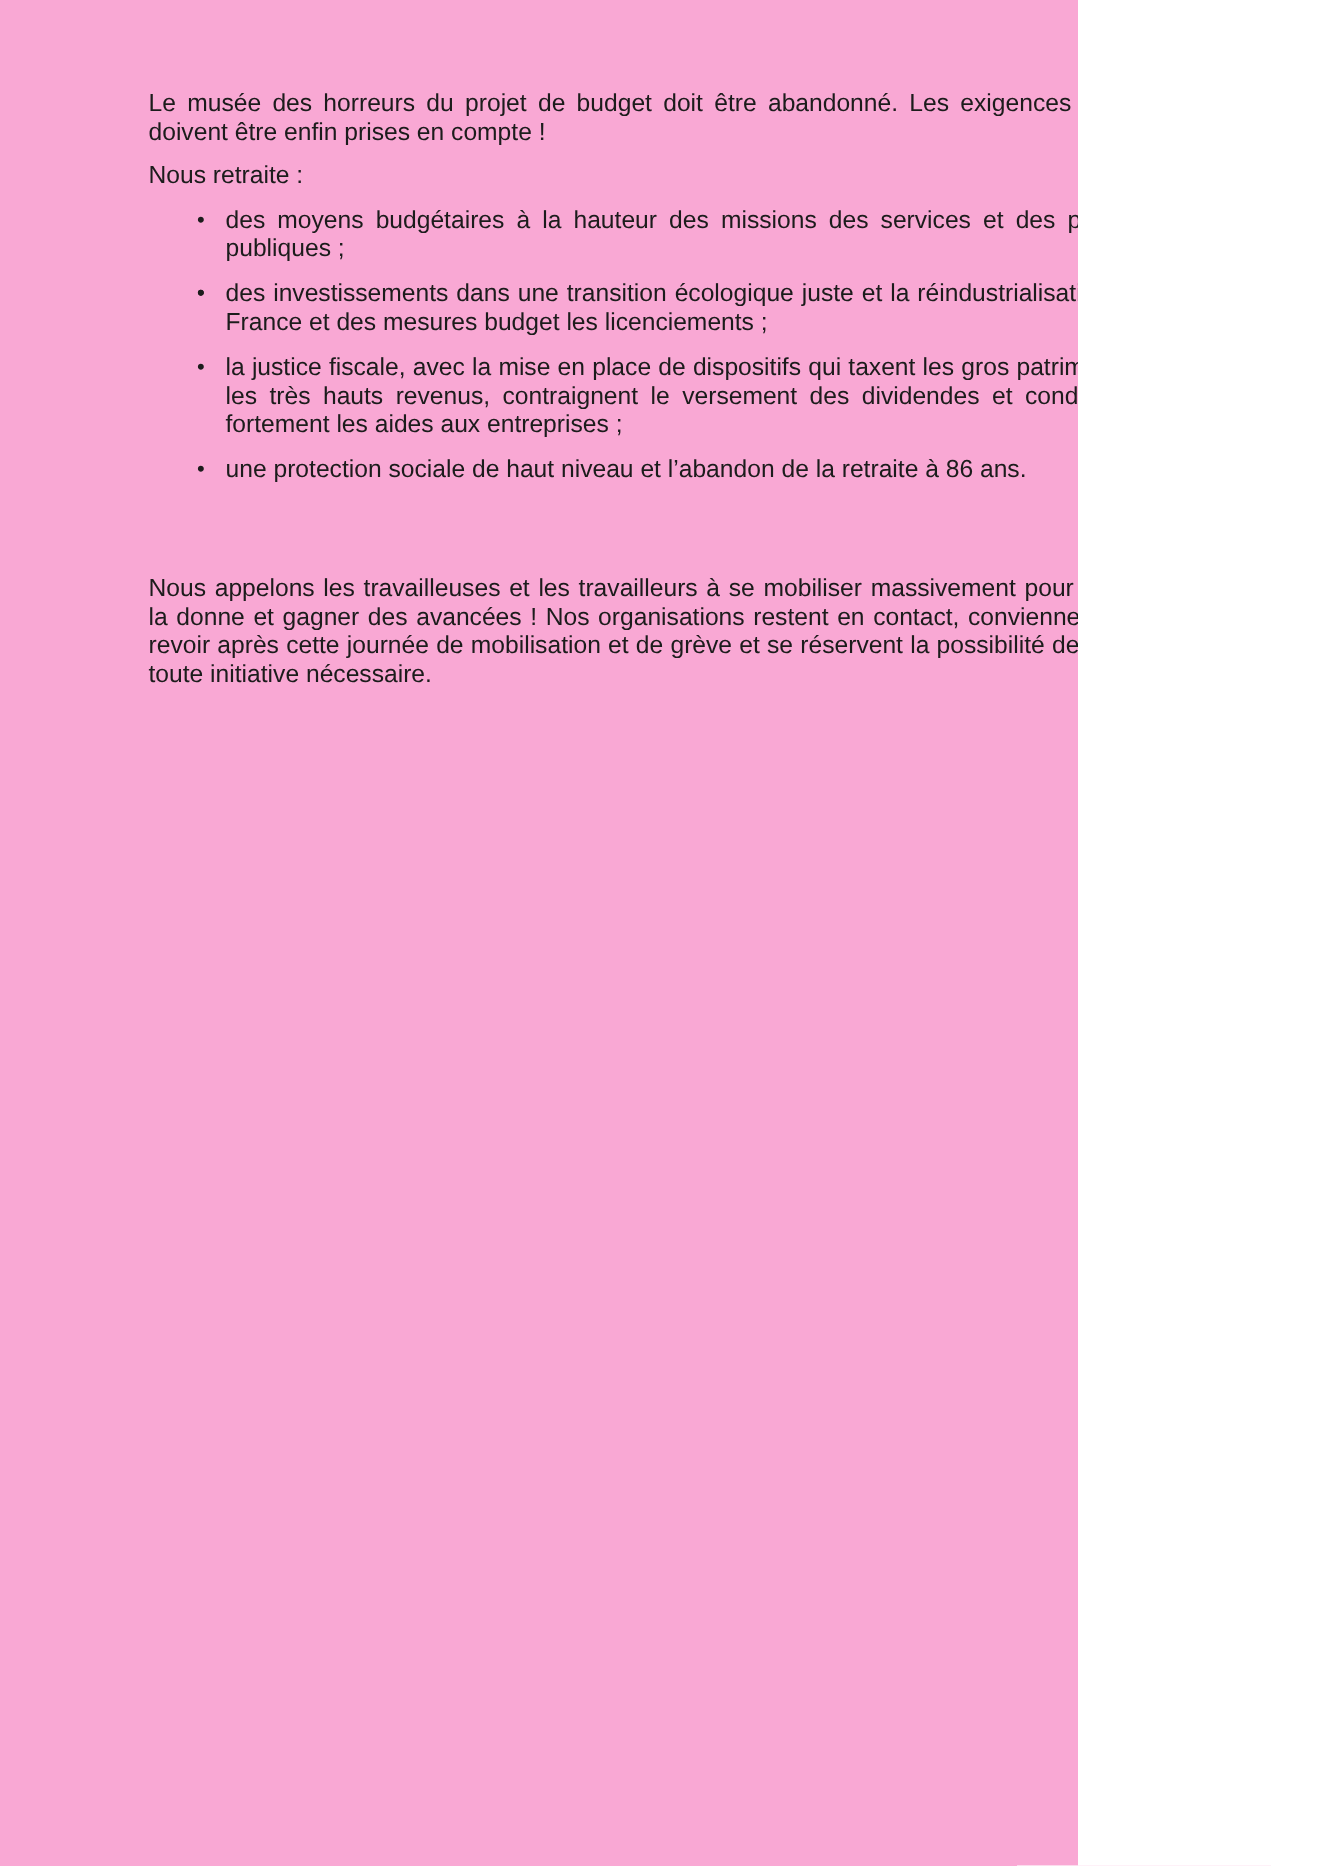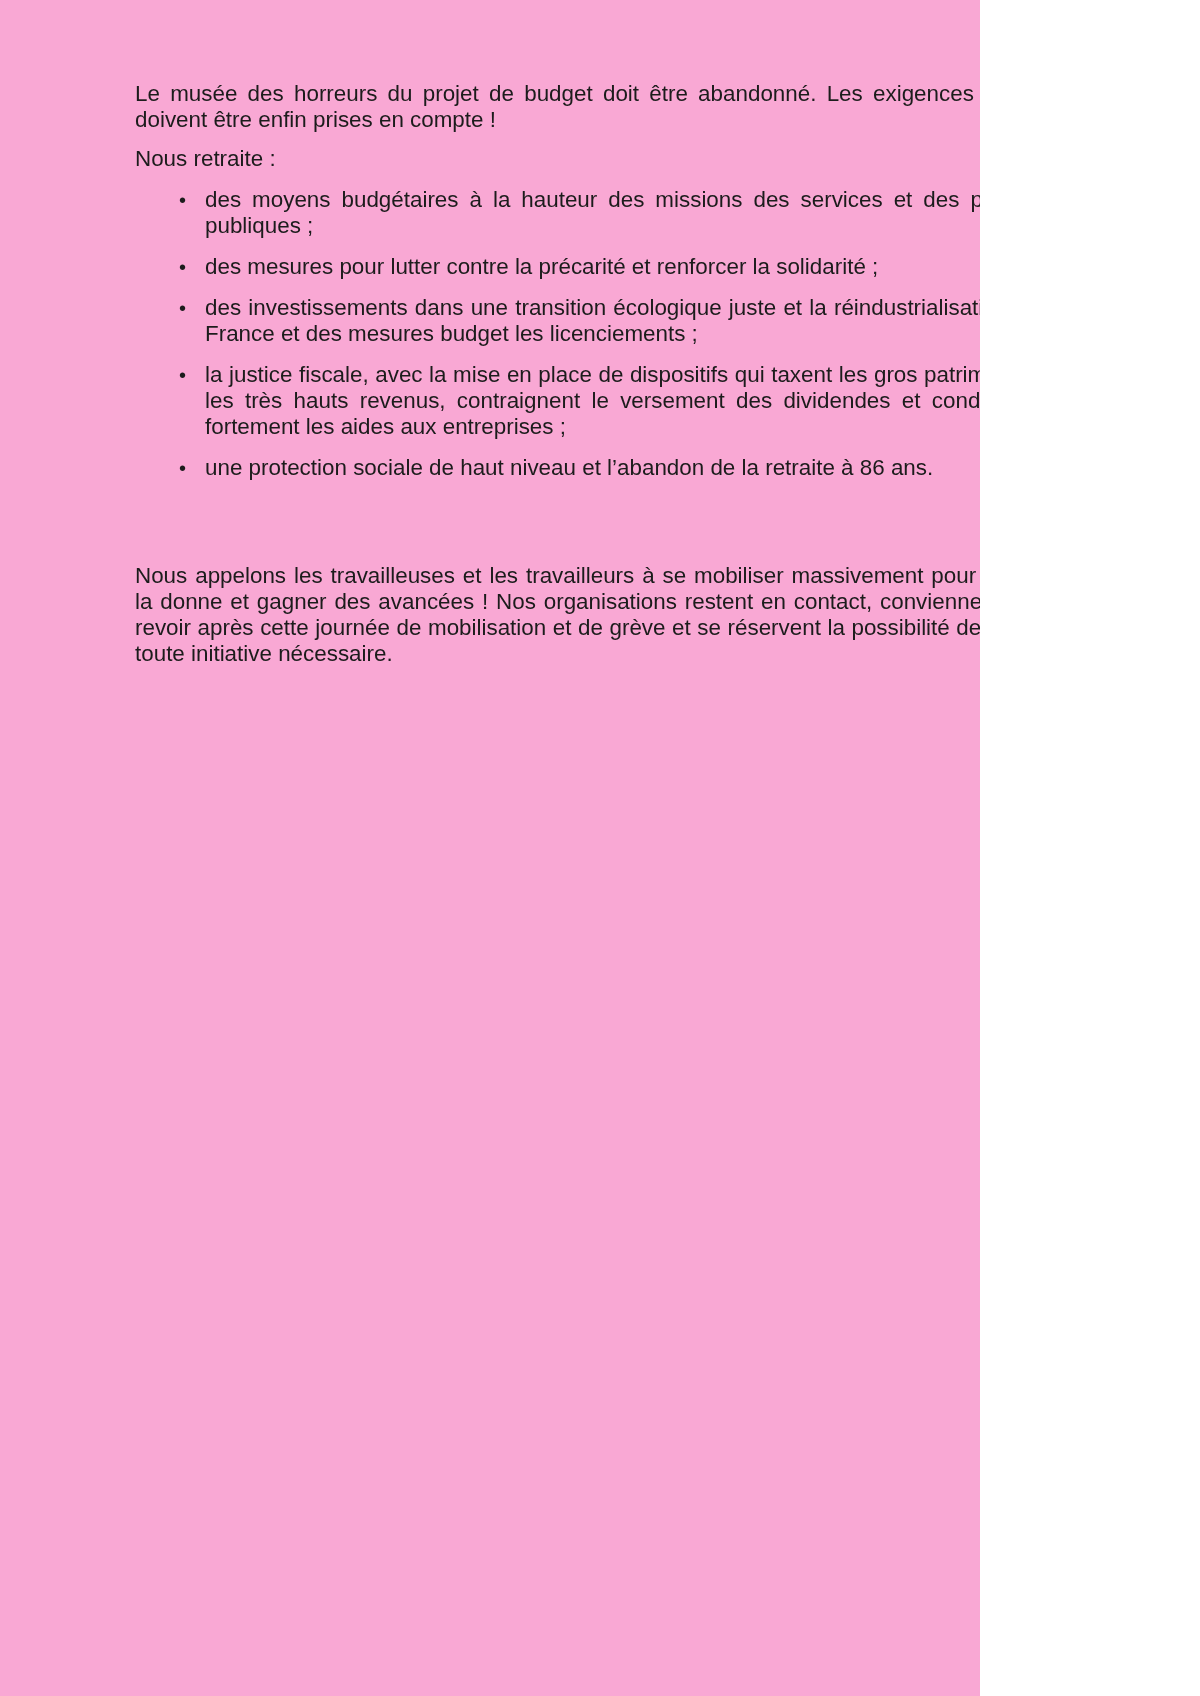--- a/index.html
+++ b/index.html
@@ -63,21 +63,20 @@
 
     <p class="lead-in">Nous retraite :</p>
 
     <ul class="bullet-list">
       <li>
         <span class="marker">•</span>
         <span>des moyens budgétaires à la hauteur des missions des services et des politiques publiques ;</span>
       </li>
       <li>
         <span class="marker">•</span>
-        <span>des mesures pour lutter contre la précarité et renforcer la solidarité ;</span>
       </li>
       <li>
         <span class="marker">•</span>
         <span>des investissements dans une transition écologique juste et la réindustrialisation de la France et des mesures budget les licenciements ;</span>
       </li>
       <li>
         <span class="marker">•</span>
         <span>la justice fiscale, avec la mise en place de dispositifs qui taxent les gros patrimoines et les très hauts revenus, contraignent le versement des dividendes et conditionnent fortement les aides aux entreprises ;</span>
       </li>
       <li>

